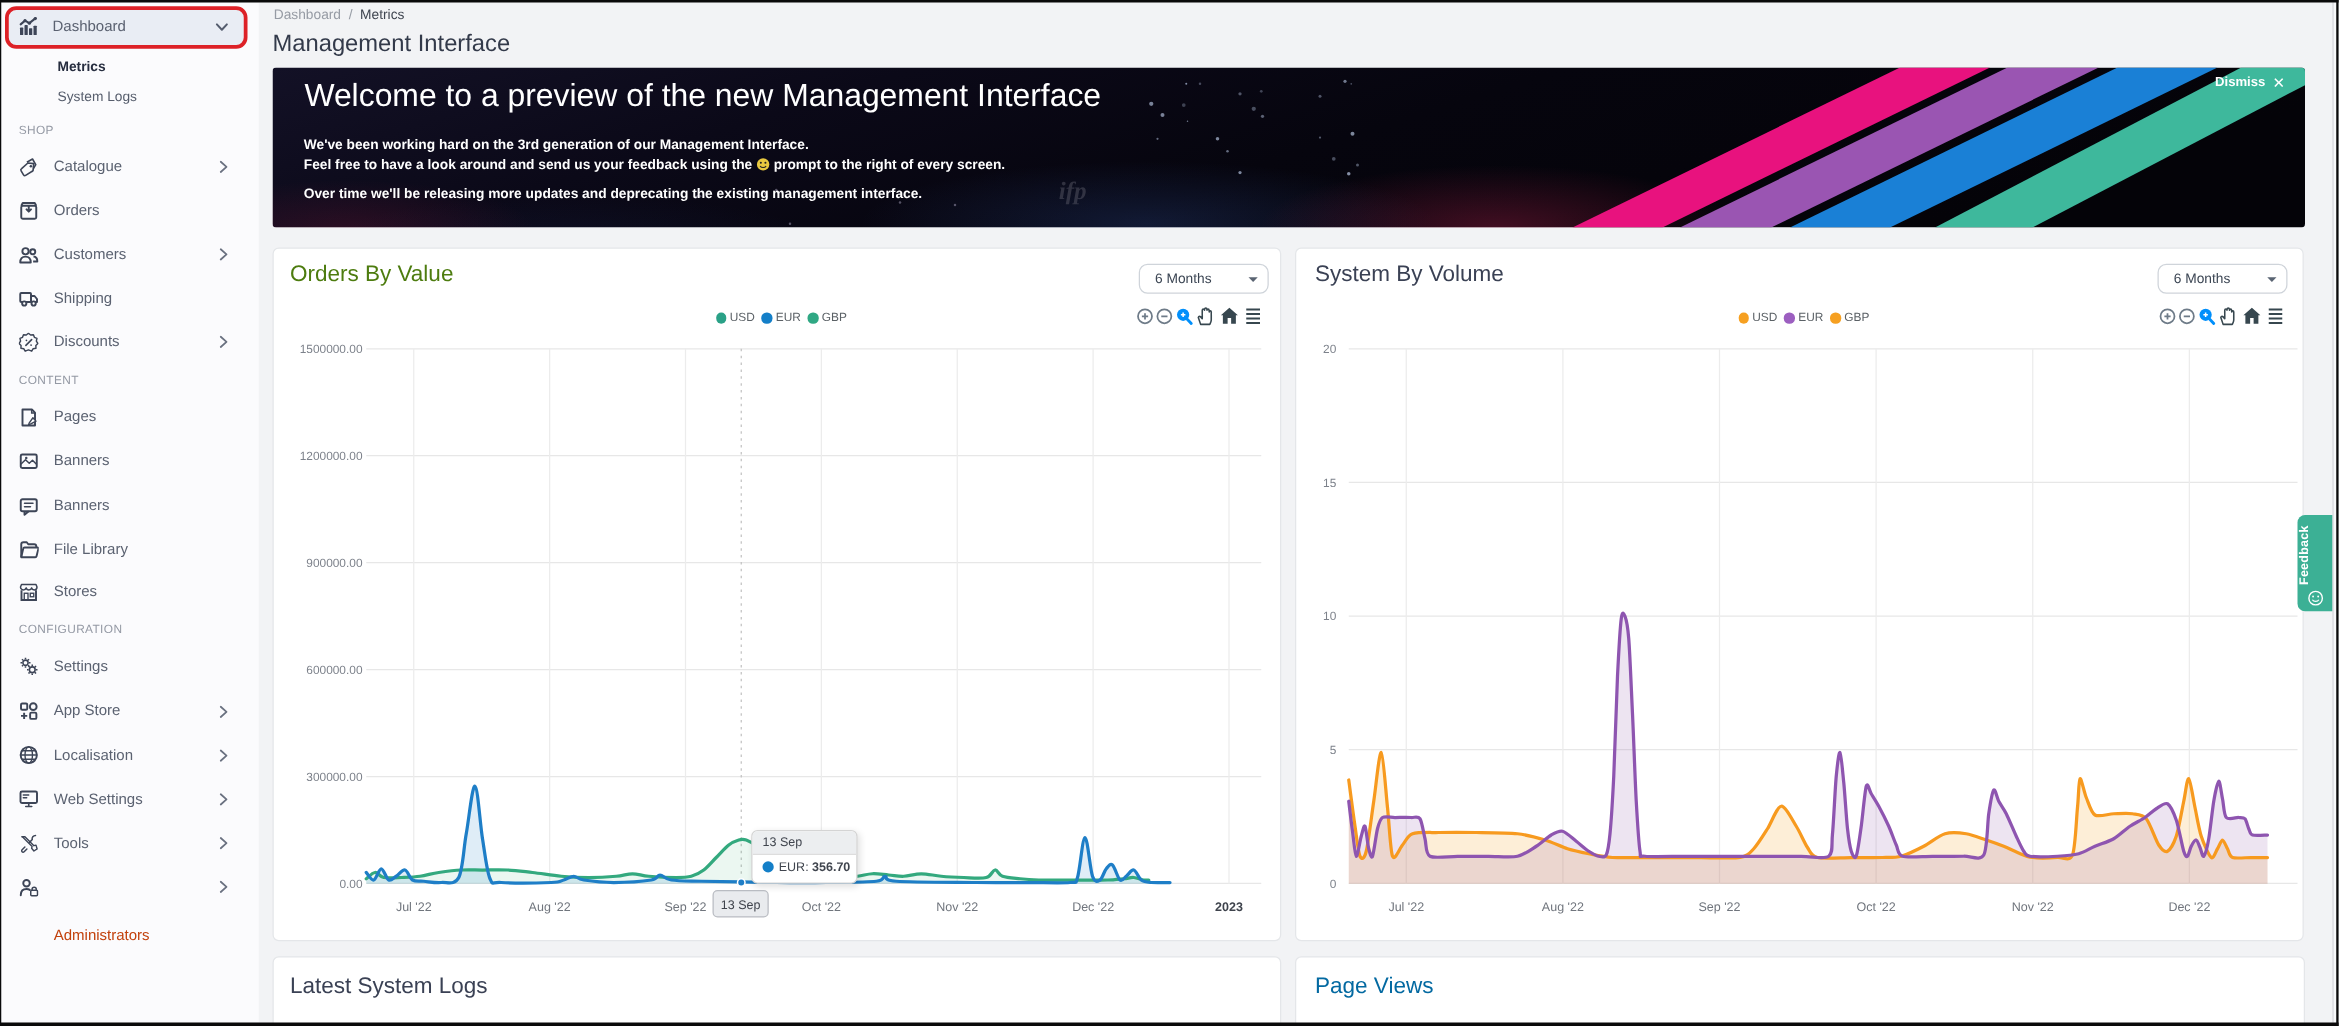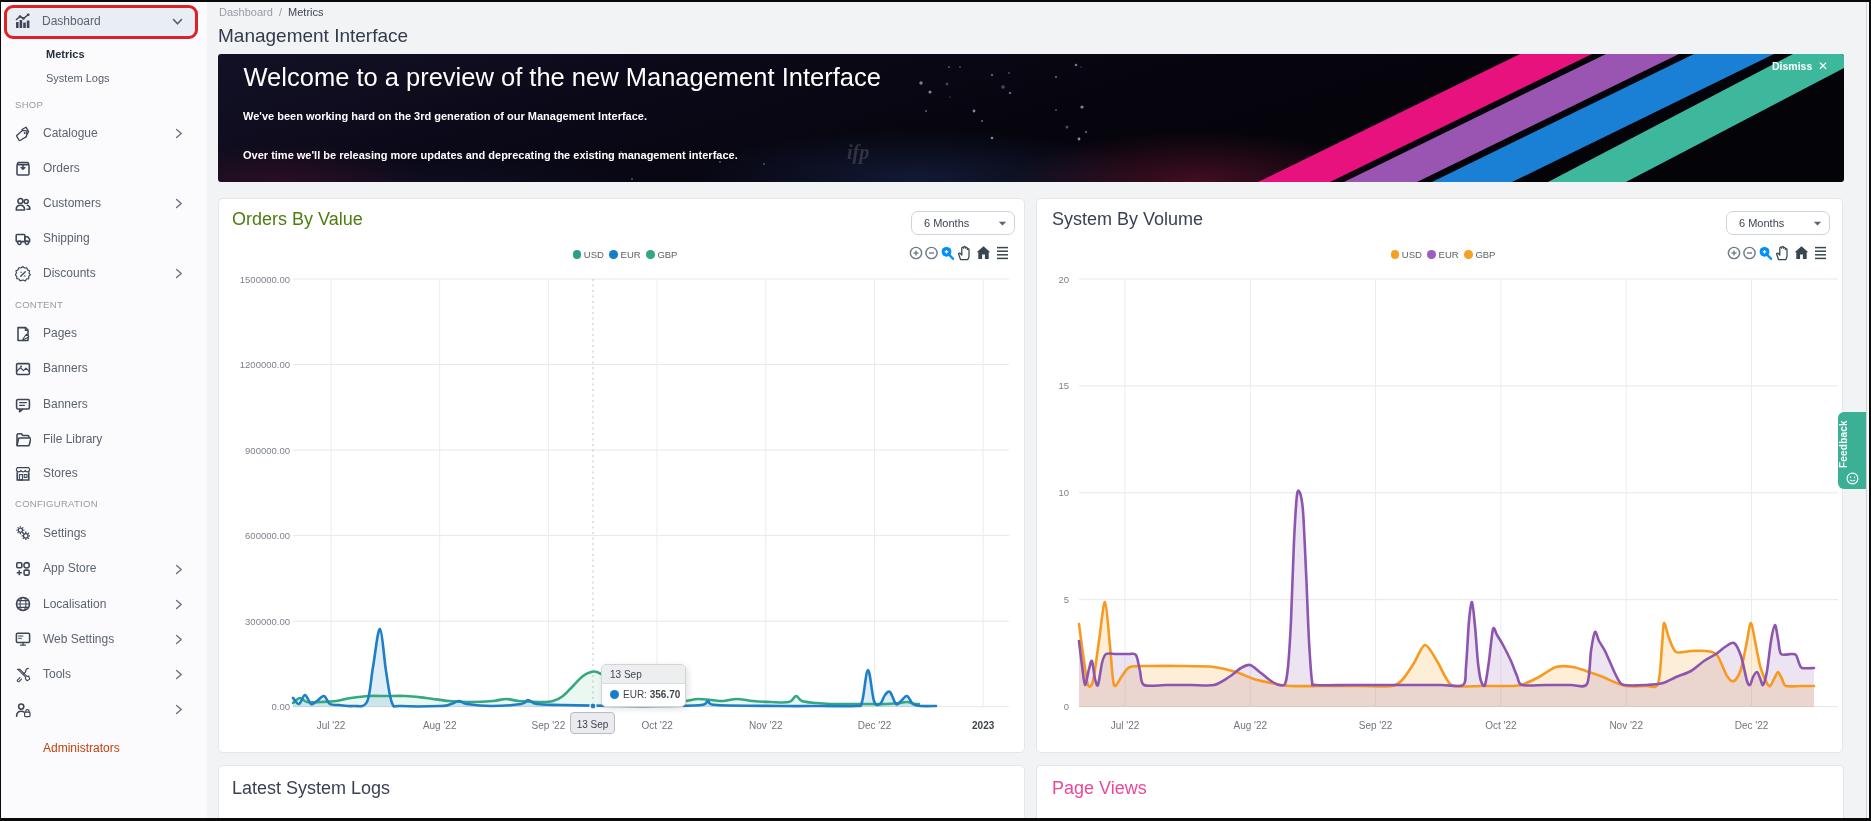--- a/index.html
+++ b/index.html
@@ -214,20 +214,26 @@
         <circle cx="342" cy="103" r="1" fill="#e8e0ff" opacity="0.35"></circle>
         <text x="629" y="105" font-size="20" font-style="italic" font-weight="bold" fill="#5f5f6c" opacity="0.45" font-family="Liberation Serif, serif">ifp</text>
         <polygon points="1040,128 1302,0 1374,0 1112,128" fill="#e8127e"></polygon>
         <polygon points="1126,128 1388,0 1461,0 1199,128" fill="#9a55b2"></polygon>
         <polygon points="1214,128 1476,0 1556,0 1294,128" fill="#1a80d6"></polygon>
         <polygon points="1330,128 1575,0 1653,0 1408,128" fill="#3eb89c"></polygon>
       </g>
     </svg>
     <div style="position:absolute;left:25.5px;top:11px;font-size:25.5px;line-height:1;font-weight:normal;color:#fff">Welcome to a preview of the new Management Interface</div>
     <div style="position:absolute;left:25px;top:56.6px;font-size:11px;line-height:1;font-weight:bold;color:#fff">We've been working hard on the 3rd generation of our Management Interface.</div>
+    <div style="position:absolute;left:25px;top:72.2px;font-size:11px;line-height:1;font-weight:bold;color:#fff">Feel free to have a look around and send us your feedback using the <svg width="11" height="11" viewBox="0 0 12 12" style="vertical-align:-2px">
+        <circle cx="6" cy="6" r="5.4" fill="#e8c840"></circle>
+        <circle cx="4" cy="4.6" r="0.9" fill="#222"></circle>
+        <circle cx="8" cy="4.6" r="0.9" fill="#222"></circle>
+        <path d="M3.4 7.4 C4.4 9.2 7.6 9.2 8.6 7.4" fill="none" stroke="#222" stroke-width="1"></path>
+      </svg> prompt to the right of every screen.</div>
     <div style="position:absolute;left:25px;top:95.6px;font-size:11px;line-height:1;font-weight:bold;color:#fff">Over time we'll be releasing more updates and deprecating the existing management interface.</div>
     <div style="position:absolute;left:1554px;top:6.9px;font-size:10.5px;line-height:1;font-weight:bold;color:#fff">Dismiss</div>
     <div style="position:absolute;left:1600px;top:5.5px;font-size:12px;line-height:1;color:#fff">✕</div>
   </div>
 <div class="card" style="left:218px;top:198px;width:807px;height:555px">
     <svg width="807" height="555" viewBox="0 0 807 555" style="position:absolute;top:0;left:0">
       <line x1="74" y1="80.0" x2="790" y2="80.0" stroke="#e7e7e7" stroke-width="1"></line>
       <text x="71" y="83.5" text-anchor="end" font-size="9.5" fill="#7d828b">1500000.00</text>
       <line x1="74" y1="165.5" x2="790" y2="165.5" stroke="#e7e7e7" stroke-width="1"></line>
       <text x="71" y="169.0" text-anchor="end" font-size="9.5" fill="#7d828b">1200000.00</text>
@@ -361,21 +367,21 @@
   </div>
 <div style="position:absolute;left:601px;top:664px;width:85px;height:43px;background:#fff;border:1px solid #d4d4d4;border-radius:5px;box-shadow:2px 2px 6px rgba(0,0,0,0.12);overflow:hidden">
     <div style="background:#eceef0;border-bottom:1px solid #ddd;height:19px;font-size:10px;color:#40454e;padding:4px 0 0 8px;box-sizing:border-box">13 Sep</div>
     <div style="padding:5px 0 0 8px;font-size:10px;color:#40454e"><span style="display:inline-block;width:9px;height:9px;border-radius:50%;background:#147fc8;margin-right:4px;vertical-align:-1px"></span>EUR: <b>356.70</b></div>
   </div>
 <div style="position:absolute;left:570px;top:712px;width:45px;height:22px;background:#e9ebee;border:1px solid #b9bcc2;border-radius:4px;font-size:10px;color:#3f434c;text-align:center;padding-top:5.5px;box-sizing:border-box">13 Sep</div>
 <div class="card" style="left:218px;top:765px;width:807px;height:80px">
     <div style="position:absolute;left:13px;top:12.6px;font-size:18px;line-height:1;color:#3a4154">Latest System Logs</div>
   </div>
 <div class="card" style="left:1036px;top:765px;width:808px;height:80px">
-    <div style="position:absolute;left:15px;top:12.6px;font-size:18px;line-height:1;color:#ec4899">Page Views</div>
+    <div style="position:absolute;left:15px;top:12.6px;font-size:18px;line-height:1;color:#0369a1">Page Views</div>
   </div>
 <div style="position:absolute;left:1838px;top:412px;width:28px;height:77px;background:#3cb095;border-radius:6px 0 0 6px">
     <div style="position:absolute;left:0;top:6px;width:28px;height:52px;writing-mode:vertical-rl;transform:rotate(180deg);text-align:center;font-size:10px;font-weight:bold;color:#fff;letter-spacing:0.2px">Feedback</div>
     <svg style="position:absolute;left:8px;top:60px" width="13" height="13" viewBox="0 0 14 14">
       <circle cx="7" cy="7" r="5.8" fill="none" stroke="#fff" stroke-width="1.2"></circle>
       <circle cx="4.8" cy="5.6" r="0.8" fill="#fff"></circle>
       <circle cx="9.2" cy="5.6" r="0.8" fill="#fff"></circle>
       <path d="M4.2 8.4 C5.4 10.2 8.6 10.2 9.8 8.4" fill="none" stroke="#fff" stroke-width="1.1"></path>
     </svg>
   </div>

